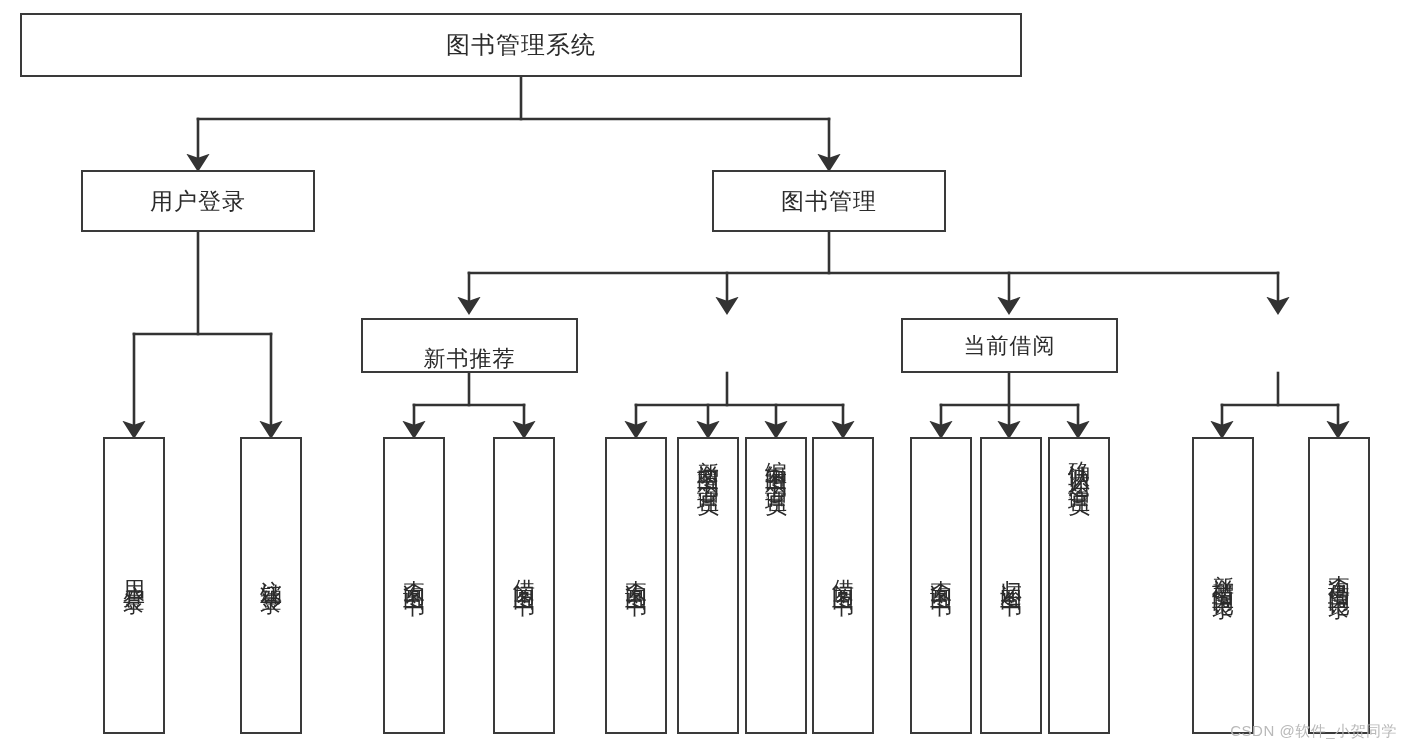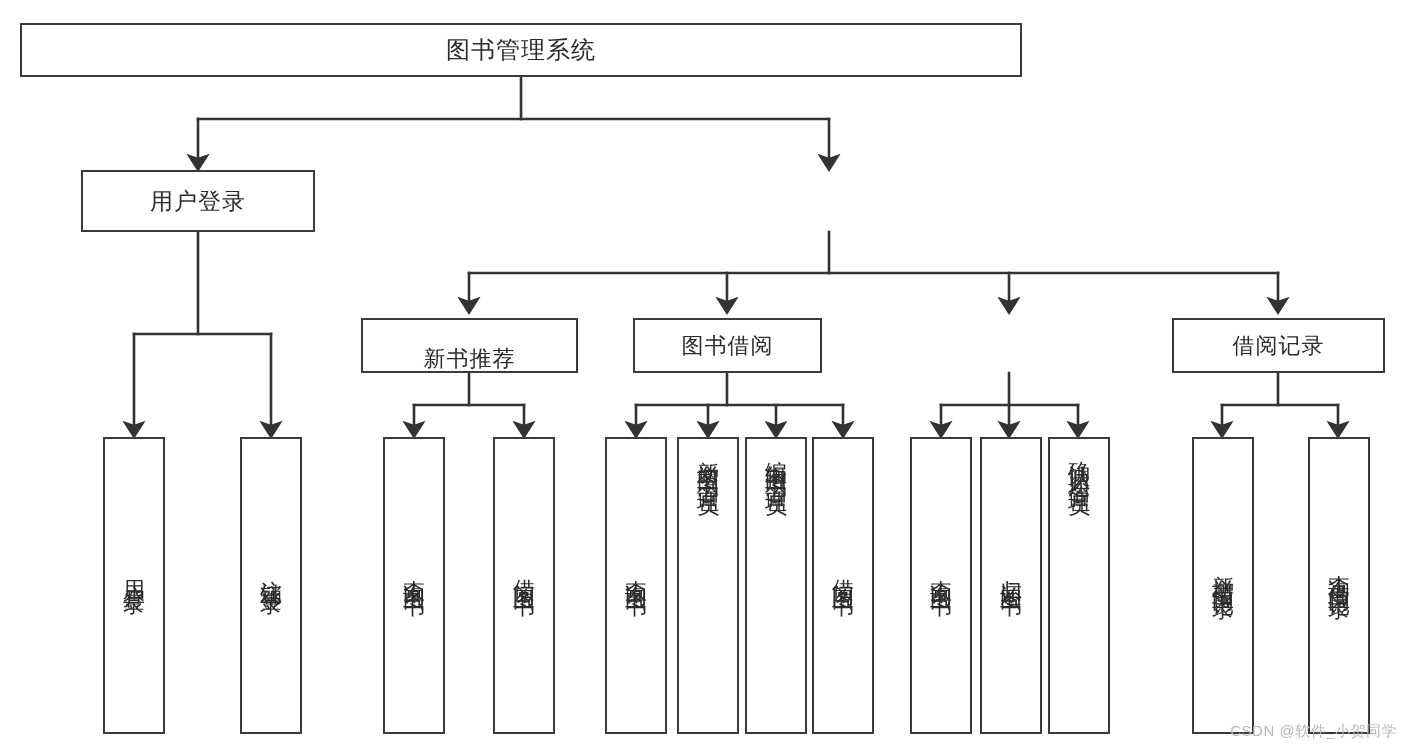--- a/index.html
+++ b/index.html
@@ -121,41 +121,41 @@
       <path d="M1009,405 L1009,429" marker-end="url(#arrowhead)"></path>
       <path d="M1078,405 L1078,429" marker-end="url(#arrowhead)"></path>
 
       <path d="M1278,373 L1278,405"></path>
       <path d="M1222,405 L1338,405"></path>
       <path d="M1222,405 L1222,429" marker-end="url(#arrowhead)"></path>
       <path d="M1338,405 L1338,429" marker-end="url(#arrowhead)"></path>
     </g>
   </svg>
 
-  <div class="node root" style="left:20px;top:13px;width:1002px;height:54px;margin-top:10px;">
+  <div class="node root" style="left:20px;top:13px;width:1002px;height:64px;">
     <span class="node-label">图书管理系统</span>
   </div>
 
   <div class="node level1" style="left:81px;top:170px;width:234px;height:62px;">
     <span class="node-label">用户登录</span>
   </div>
 
+  <div class="node level1" style="left:712px;top:170px;width:234px;height:62px;">
+    <span class="node-label">图书管理</span>
+  </div>
 
   <div class="node level2" style="left:361px;top:318px;width:217px;height:55px;align-items:flex-end;">
     <span class="node-label">新书推荐</span>
   </div>
 
-  <div class="node level2" style="left:633px;top:318px;width:189px;height:55px;">
-    <span class="node-label">图书借阅</span>
-  </div>
-
-
-  <div class="node level2" style="left:1172px;top:318px;width:213px;height:55px;">
-    <span class="node-label">借阅记录</span>
-  </div>
+
+  <div class="node level2" style="left:901px;top:318px;width:217px;height:55px;">
+    <span class="node-label">当前借阅</span>
+  </div>
+
 
   <div class="node leaf short" style="left:103px;top:437px;width:62px;height:297px;">
     <span class="node-label">用户登录</span>
   </div>
 
   <div class="node leaf short" style="left:240px;top:437px;width:62px;height:297px;">
     <span class="node-label">注销登录</span>
   </div>
 
   <div class="node leaf short" style="left:383px;top:437px;width:62px;height:297px;">

